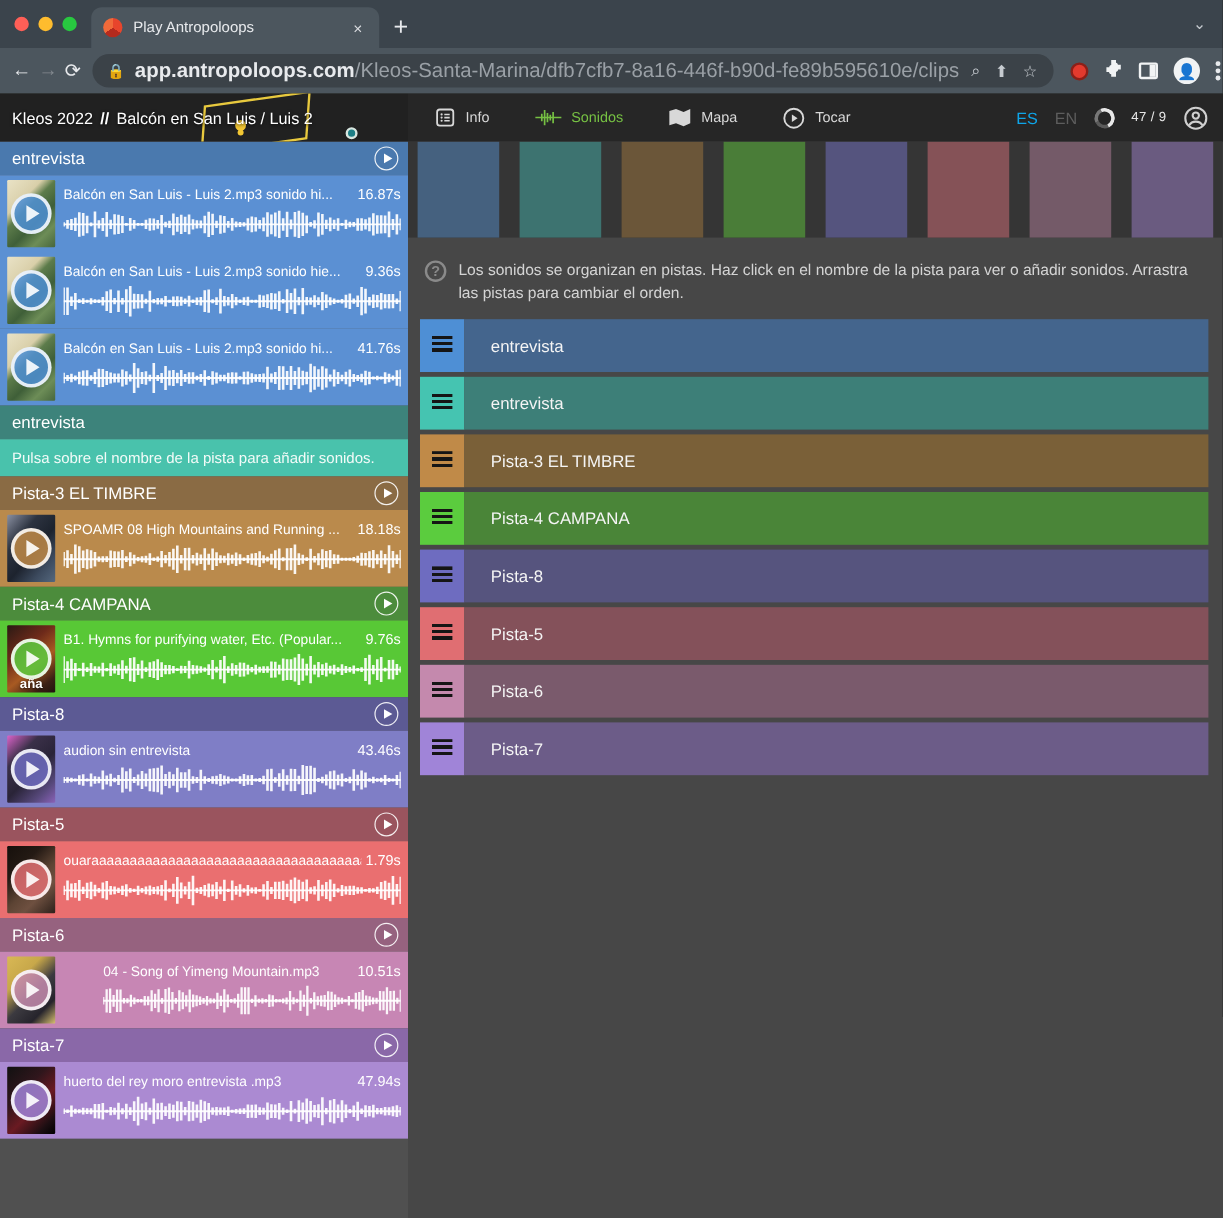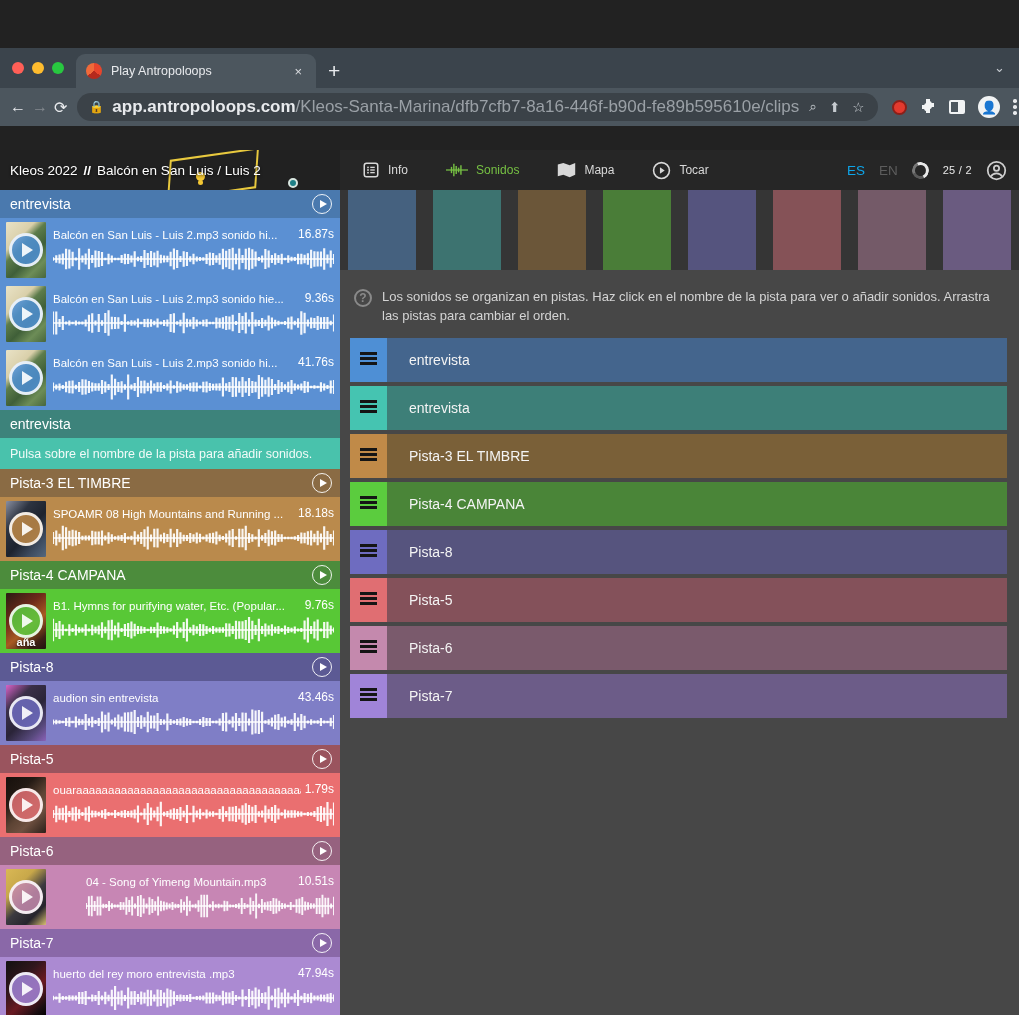--- a/index.html
+++ b/index.html
@@ -1,21 +1,21 @@
 <!DOCTYPE html>
 <html><head>
 <meta charset="utf-8">
 <style>
   * { margin:0; padding:0; box-sizing:border-box; }
   html,body { width:1019px; height:1015px; background:#222; }
   body { font-family:"Liberation Sans", sans-serif; color:#fff; overflow:hidden; }
   .window { width:1019px; height:1015px; display:flex; flex-direction:column; }
 
   
-  .tabstrip { height:40px; background:#3b444c; display:flex; align-items:flex-end; position:relative;margin-top:48px; }
+  .tabstrip { height:40px; background:#3b444c; display:flex; align-items:flex-end; position:relative; }
   .traffic { display:flex; gap:8px; padding:0 12px 0 12px; align-items:center; height:40px; }
   .tl { width:12px; height:12px; border-radius:50%; }
   .tl.red{background:#ff5f57}.tl.yellow{background:#febc2e}.tl.green{background:#28c840}
   .tab { width:240px; height:34px; background:#4c565e; border-radius:9px 9px 0 0; display:flex; align-items:center; padding:0 10px; gap:9px; }
   .favicon { width:16px; height:16px; border-radius:50%; background:conic-gradient(#e8452c 0 35%, #b52a1d 35% 65%, #f06a3a 65% 100%); flex:none; }
   .tab-title { font-size:12.5px; color:#e8eaed; flex:1; white-space:nowrap; overflow:hidden; }
   .tab-close { color:#dadce0; font-size:13px; cursor:default; padding:2px 4px; }
   .newtab { color:#e8eaed; font-size:21px; font-weight:300; margin:0 0 5px 12px; }
   .tab-chevron { position:absolute; right:14px; top:12px; color:#c6cbd0; font-size:13px; }
 
@@ -31,21 +31,21 @@
   .ext-rec { width:15px; height:15px; border-radius:50%; background:#e33a2e; border:2.5px solid #8c1f18; }
   .right-icons { display:flex; align-items:center; gap:13px; padding:0 4px; }
   .avatar { width:22px; height:22px; border-radius:50%; background:#f1f3f4; display:flex; align-items:center; justify-content:center; color:#3b444c; font-size:13px; }
   .kebab { color:#e8eaed; font-size:14px; letter-spacing:0; line-height:4px; display:flex; flex-direction:column; gap:2.5px; }
   .kebab i{ width:3.5px;height:3.5px;border-radius:50%;background:#e8eaed; }
   .panel-ico { width:16px; height:14px; border:2px solid #f1f3f4; border-radius:2px; position:relative; }
   .panel-ico::after{ content:""; position:absolute; right:0; top:0; bottom:0; width:5px; background:#f1f3f4; }
   .puzzle { color:#f1f3f4; font-size:15px; }
 
   
-  .app-header { height:40px; background:#262626; display:flex; align-items:center;margin-top:24px; }
+  .app-header { height:40px; background:#262626; display:flex; align-items:center; }
   .crumb { width:340px; height:40px; flex:none; position:relative; display:flex; align-items:center; overflow:hidden;
     background:linear-gradient(100deg,#45503c 0%,#5d6048 14%,#a09377 28%,#8f english 0,#8f8671 46%,#b3a183 60%,#7d7a68 74%,#928d78 88%,#6f6d5c 100%); }
   .crumb .photo-shade { position:absolute; inset:0; background:rgba(20,20,20,.28); }
   .crumb .poly { position:absolute; left:168px; top:4px; width:90px; height:40px; border:2px solid #e8c93e; transform:rotate(-8deg) skewX(-12deg); }
   .crumb .pin { position:absolute; left:196px; top:22px; width:9px; height:9px; border-radius:50%; background:#f3c733; box-shadow:0 6px 0 -2px #f3c733; }
   .crumb .dot-teal { position:absolute; right:42px; bottom:2px; width:10px; height:10px; border-radius:50%; background:#1d7f86; border:2px solid #d8e6e0; }
   .crumb-text { position:relative; z-index:2; font-size:13.5px; color:#fff; padding-left:10px; white-space:nowrap; text-shadow:0 1px 3px rgba(0,0,0,.8); }
   .crumb-text .sep { margin:0 6px; font-weight:600; }
   .app-nav { display:flex; align-items:center; gap:38px; padding-left:22px; flex:1; }
   .nav-item { display:flex; align-items:center; gap:8px; font-size:12px; color:#d8d8d8; }
@@ -204,21 +204,21 @@
               <path d="M10 8l6 4-6 4z" fill="currentColor"></path>
             </svg>
           </span>
           <span>Tocar</span>
         </span>
       </div>
     <div class="hdr-right">
       <span class="lang on">ES</span>
       <span class="lang off">EN</span>
       <span class="spinner"></span>
-      <span class="counter">25 / 2</span>
+      <span class="counter">47 / 9</span>
       <svg width="21" height="21" viewBox="0 0 24 24">
           <circle cx="12" cy="12" r="10" fill="none" stroke="#cfcfcf" stroke-width="2"></circle>
           <circle cx="12" cy="9.5" r="3" fill="none" stroke="#cfcfcf" stroke-width="2"></circle>
           <path d="M5.5 19a7.5 7.5 0 0 1 13 0" fill="none" stroke="#cfcfcf" stroke-width="2"></path>
         </svg>
     </div>
   </div>
 
   <div class="content">
     <div class="sidebar" id="sidebar">

